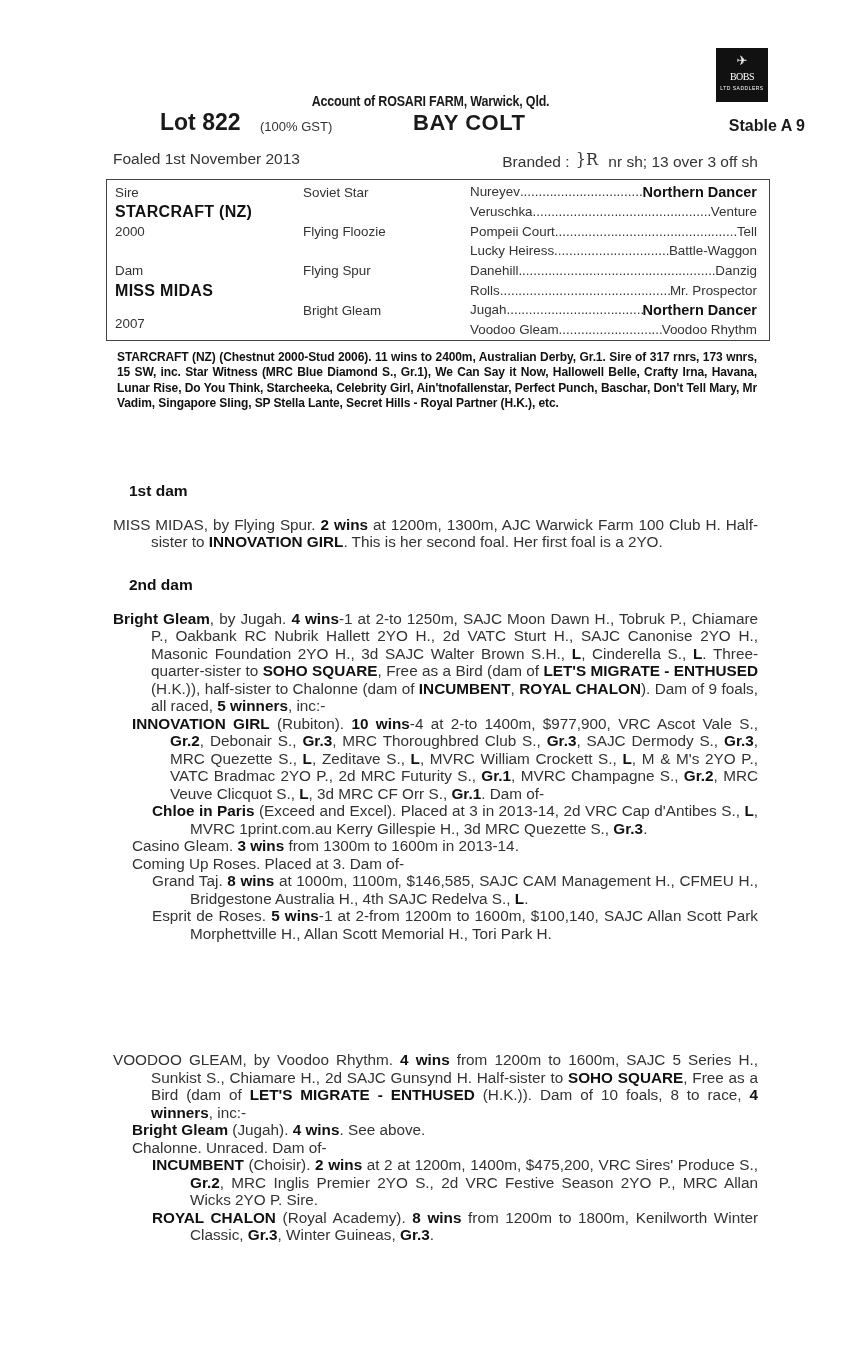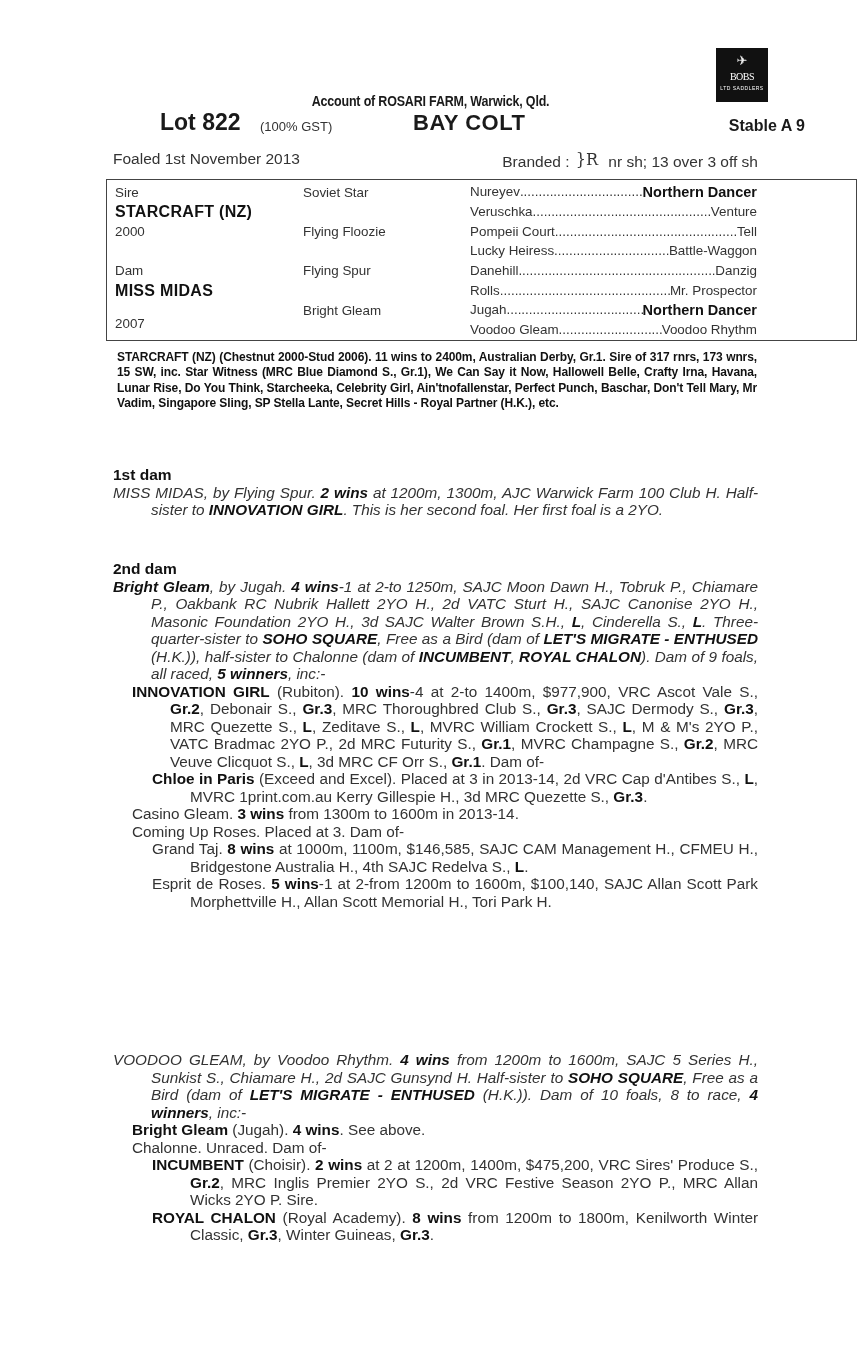--- a/index.html
+++ b/index.html
@@ -14,35 +14,35 @@
              font-size:14.5px; letter-spacing:-0.2px; transform:scaleX(0.86); transform-origin:434px 0; }
   .lotline { position:absolute; left:113px; top:109px; width:645px; height:30px;margin-left:47px; }
   .lot { position:absolute; left:0; top:0; font-weight:bold; font-size:23px; }
   .gst { position:absolute; left:100px; top:10px; font-size:13px; color:#333; }
   .colt { position:absolute; left:253px; top:1px; font-weight:bold; font-size:22px; letter-spacing:0.5px; }
   .stable { position:absolute; right:0; top:8px; font-weight:bold; font-size:16px; }
   .foaledline { position:absolute; left:113px; top:150px; width:645px; font-size:15.5px; color:#333; }
   .foaled { position:absolute; left:0; top:0; }
   .branded { position:absolute; right:0; top:0; }
   .brand-mark { font-family:"DejaVu Serif", serif; font-size:16px; vertical-align:2px; margin:0 6px 0 2px; }
-  .ped { position:absolute; left:106px; top:179px; width:751px; height:162px; border:1.5px solid #444;
+  .ped { position:absolute; left:106px; top:179px; width:664px; height:162px; border:1.5px solid #444;
          box-sizing:border-box; font-size:13.4px; color:#333; }
   .ped .cell { position:absolute; white-space:nowrap; }
   .ped .bold { font-weight:bold; font-size:16px; color:#111; letter-spacing:0.3px; }
   .ped .gg { position:absolute; left:363px; width:287px; display:flex; white-space:nowrap; }
   .ped .gg .dots { flex:1; overflow:hidden; }
   .ped .gg .dots::before { content:"...................................................................................."; letter-spacing:0; }
   .ped .gg .right.b { font-weight:bold; color:#111; font-size:14.5px; }
   .summary { position:absolute; left:117px; top:350px; width:640px; font-weight:bold; font-size:12px;
              line-height:15.3px; text-align:justify; color:#111; letter-spacing:-0.1px; }
   .section { position:absolute; left:113px; width:645px; font-size:15.3px; line-height:17.5px; color:#333; }
-  .section h3 { margin:0; font-size:15.5px; font-weight:bold; color:#111; }
+  .section h3 { margin:16px; font-size:15.5px; font-weight:bold; color:#111; }
   .para { text-align:justify; }
   .b { font-weight:bold; color:#111; }
-  .i0 { padding-left:38px; text-indent:-38px;font-style:italic; }
+  .i0 { padding-left:38px; text-indent:-38px; }
   .i1 { padding-left:57px; text-indent:-38px; }
   .i2 { padding-left:77px; text-indent:-38px; }
 </style>
 </head>
 <body>
 
 <div class="logo">
   <div class="bird">✈</div>
   <div class="name">BOBS</div>
   <div class="sub">LTD SADDLERS</div>

